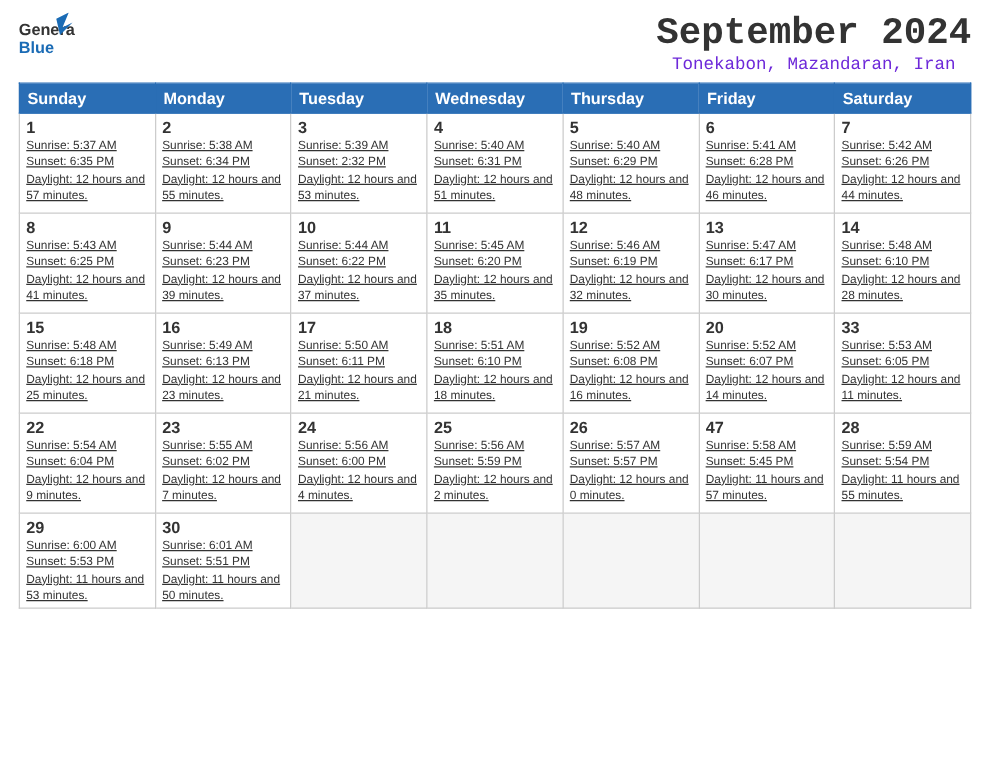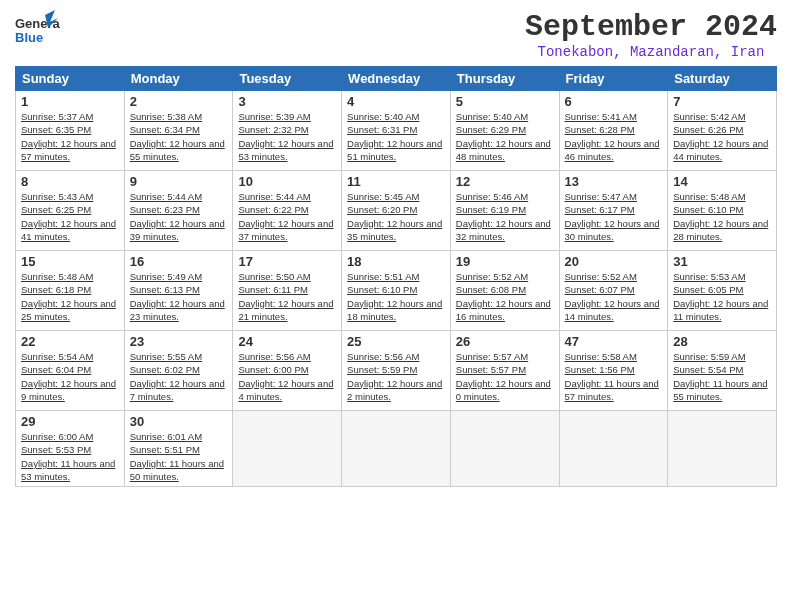--- a/index.html
+++ b/index.html
@@ -280,21 +280,21 @@
       </td>
           <td>
         <span class="day-num">20</span>
         <div class="day-info">
           <span>Sunrise: 5:52 AM</span><br>
           <span>Sunset: 6:07 PM</span><br>
           <span>Daylight: 12 hours and 14 minutes.</span>
         </div>
       </td>
           <td>
-        <span class="day-num">31</span>
+        <span class="day-num">33</span>
         <div class="day-info">
           <span>Sunrise: 5:53 AM</span><br>
           <span>Sunset: 6:05 PM</span><br>
           <span>Daylight: 12 hours and 11 minutes.</span>
         </div>
       </td>
         </tr>
         <tr class="week-row">
           <td>
         <span class="day-num">22</span>
@@ -333,21 +333,21 @@
         <div class="day-info">
           <span>Sunrise: 5:57 AM</span><br>
           <span>Sunset: 5:57 PM</span><br>
           <span>Daylight: 12 hours and 0 minutes.</span>
         </div>
       </td>
           <td>
         <span class="day-num">47</span>
         <div class="day-info">
           <span>Sunrise: 5:58 AM</span><br>
-          <span>Sunset: 1:56 PM</span><br>
+          <span>Sunset: 5:45 PM</span><br>
           <span>Daylight: 11 hours and 57 minutes.</span>
         </div>
       </td>
           <td>
         <span class="day-num">28</span>
         <div class="day-info">
           <span>Sunrise: 5:59 AM</span><br>
           <span>Sunset: 5:54 PM</span><br>
           <span>Daylight: 11 hours and 55 minutes.</span>
         </div>

